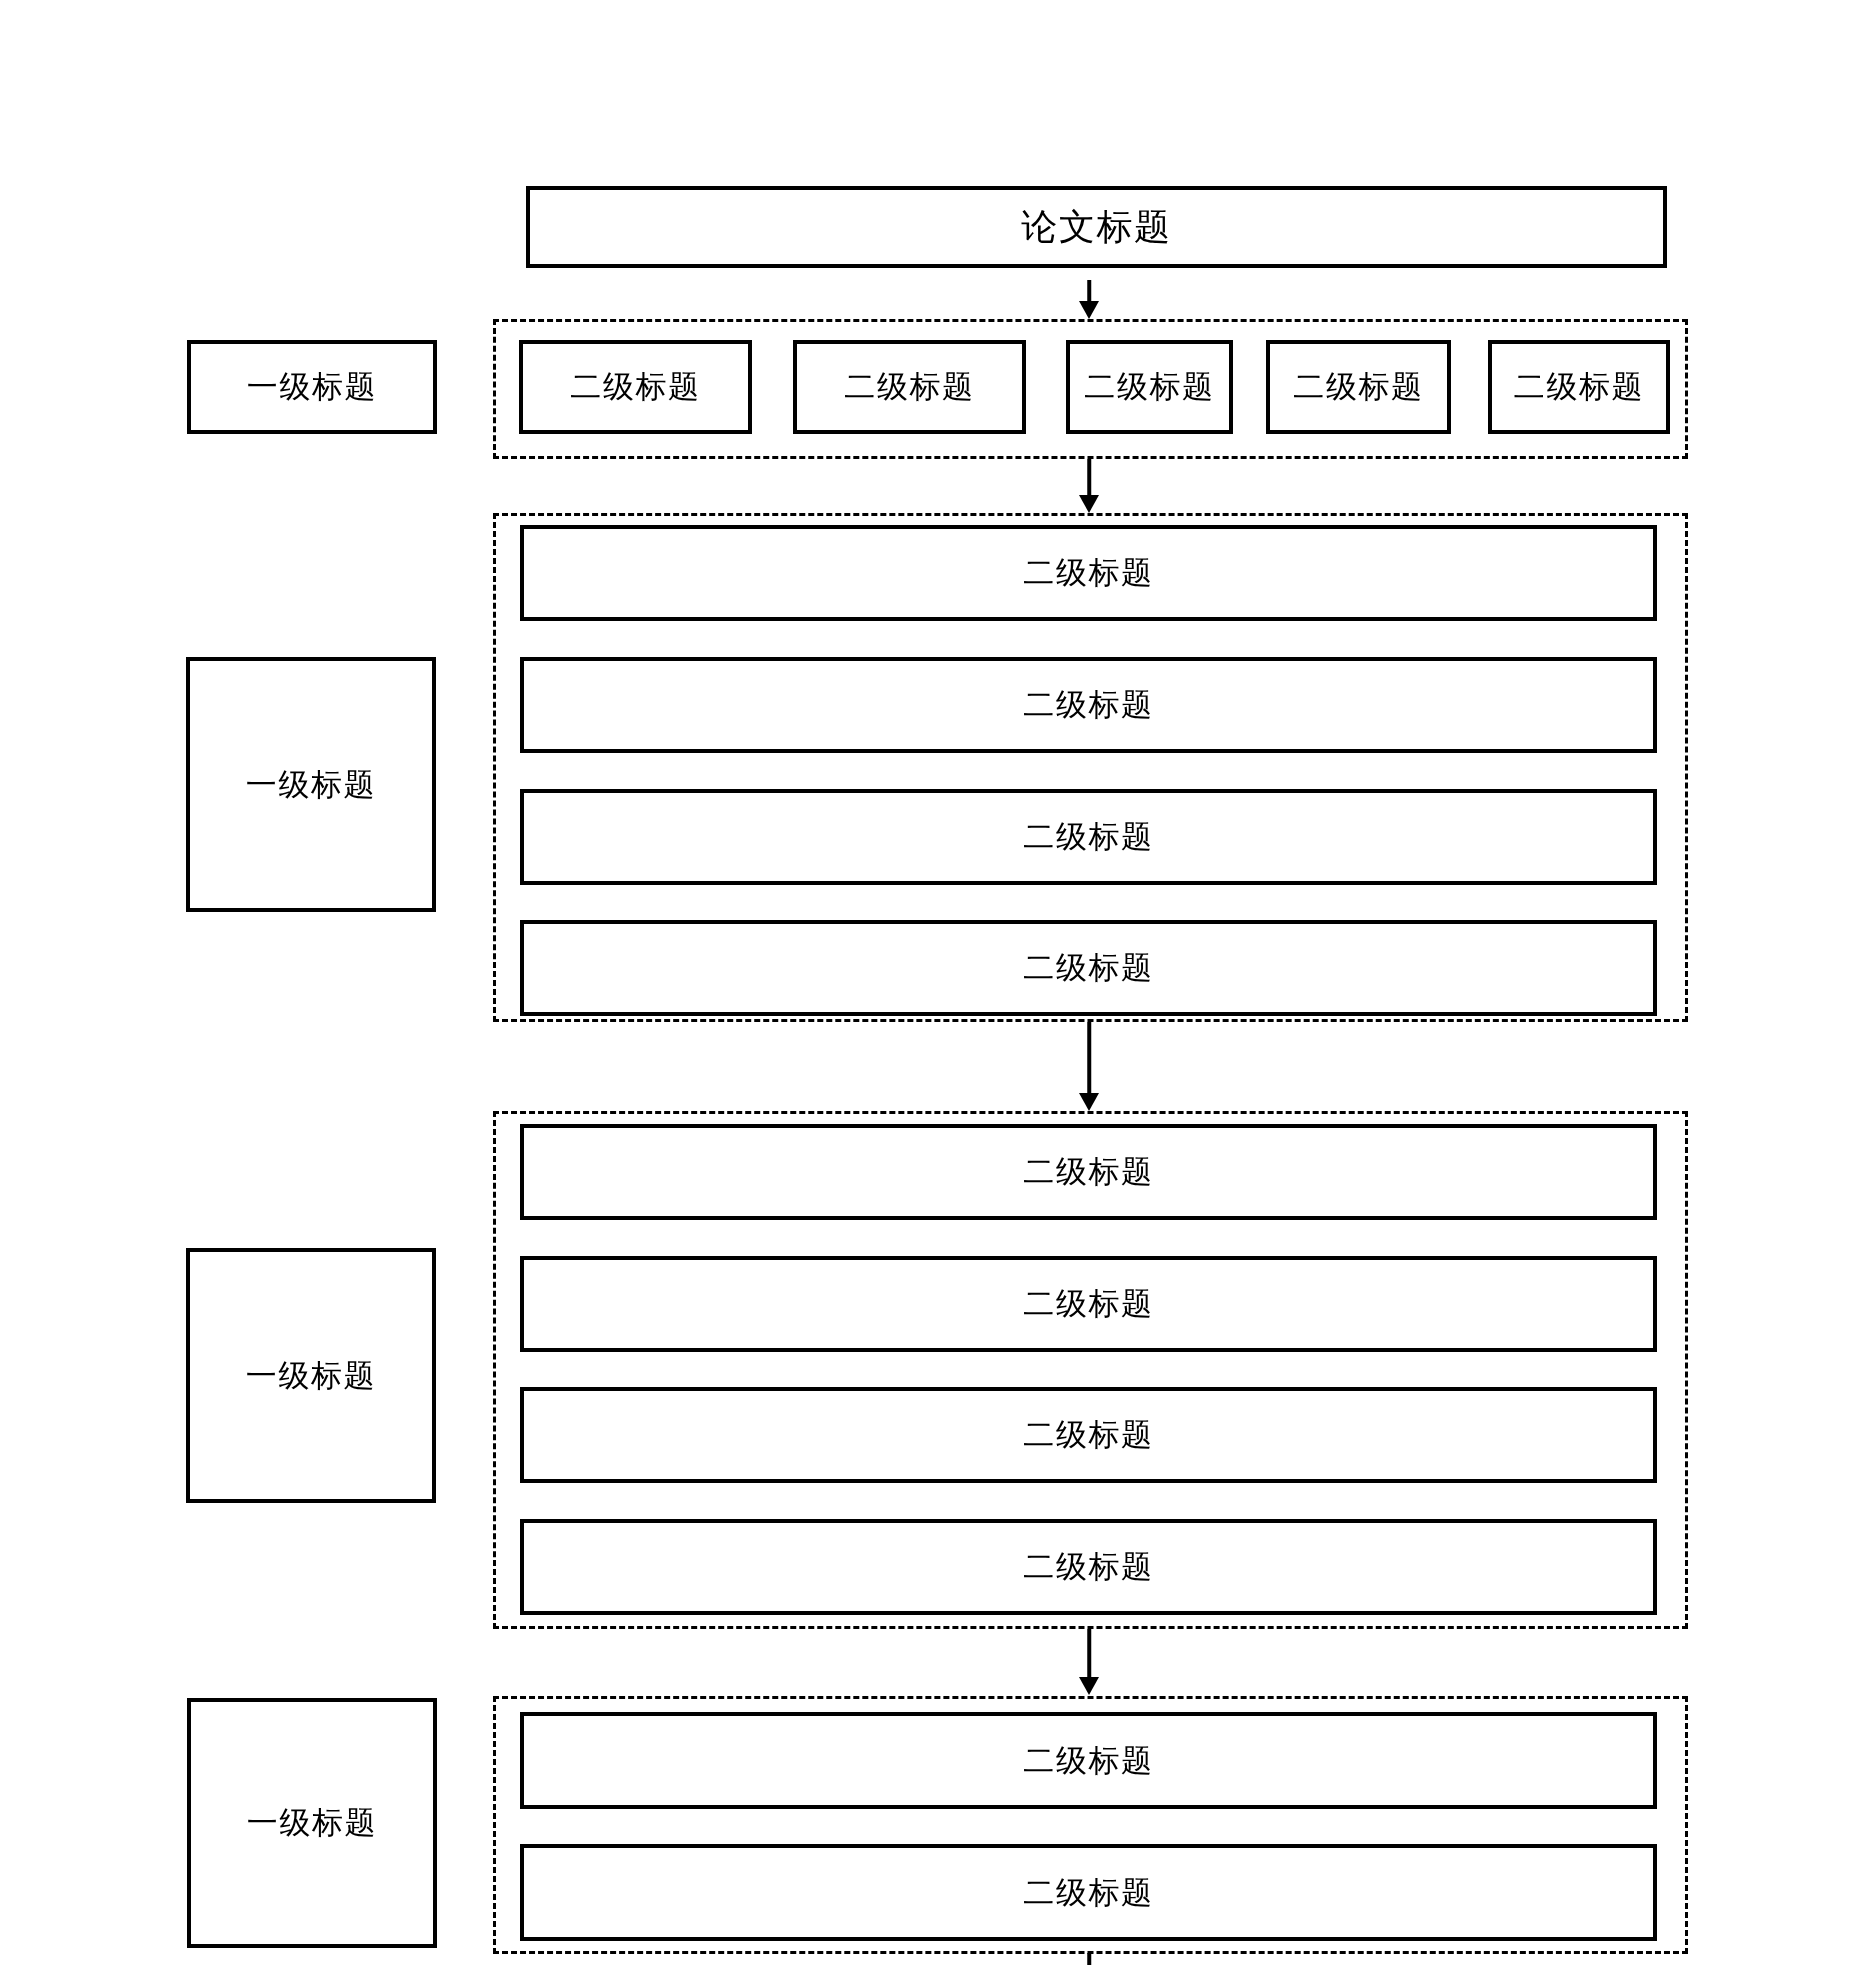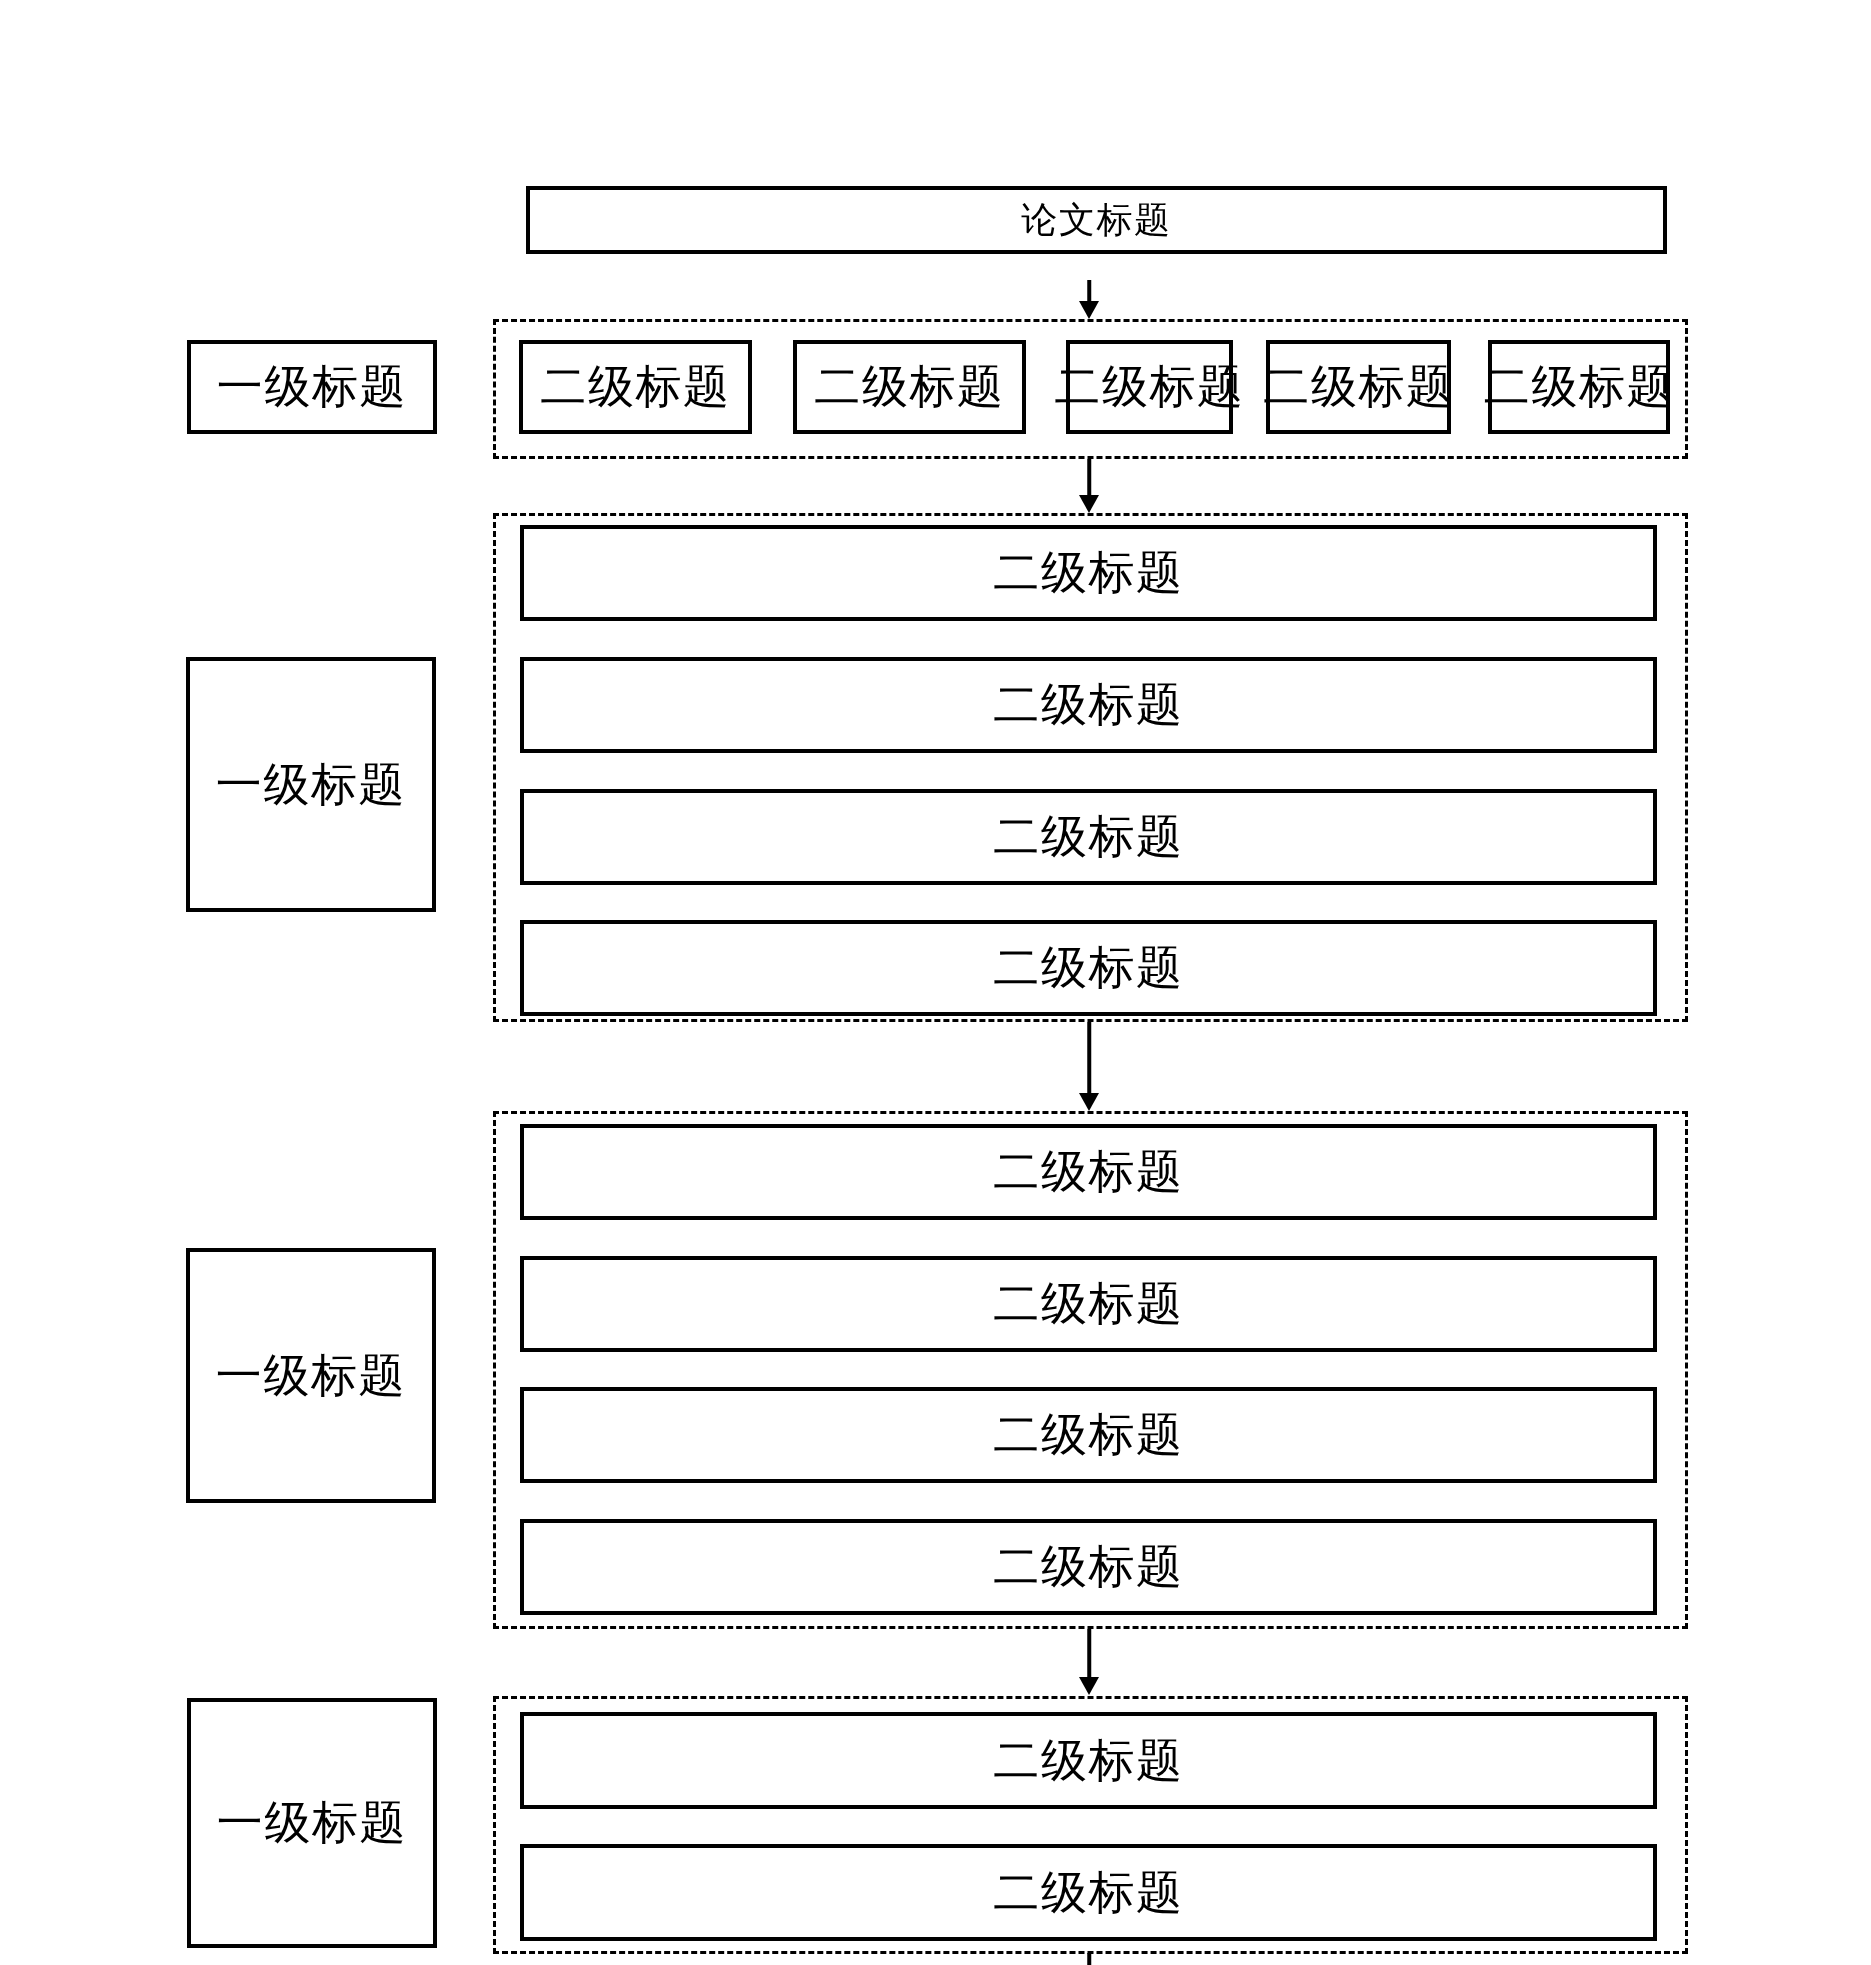--- a/index.html
+++ b/index.html
@@ -19,21 +19,21 @@
   }
   .box {
     position: absolute;
     box-sizing: border-box;
     border: 4.7px solid #000000;
     background: #ffffff;
     display: flex;
     align-items: center;
     justify-content: center;
     color: #000000;
-    font-size: 46px;
+    font-size: 31px;
     letter-spacing: 1.6px;
     white-space: nowrap;
   }
   .title-box { font-size: 36px; }
   .dashed {
     position: absolute;
     box-sizing: border-box;
     border: 3.9px dashed #000000;
     background: transparent;
   }
@@ -59,21 +59,21 @@
     border-left: 10.2px solid transparent;
     border-right: 10.2px solid transparent;
     border-top: 18px solid #000000;
   }
 </style>
 </head>
 <body>
 
 <div class="canvas">
 
-  <div class="box title-box" style="left:526px; top:186px; width:1141px; height:68px;">
+  <div class="box title-box" style="left:526px; top:186px; width:1141px; height:82px;">
     <span>论文标题</span>
   </div>
 
   <div class="arrow" style="left:1079px; top:280px; height:39px;">
     <div class="shaft"></div>
     <div class="head"></div>
   </div>
 
   <div class="box" style="left:187px; top:340px; width:250px; height:94px;">
     <span>一级标题</span>

